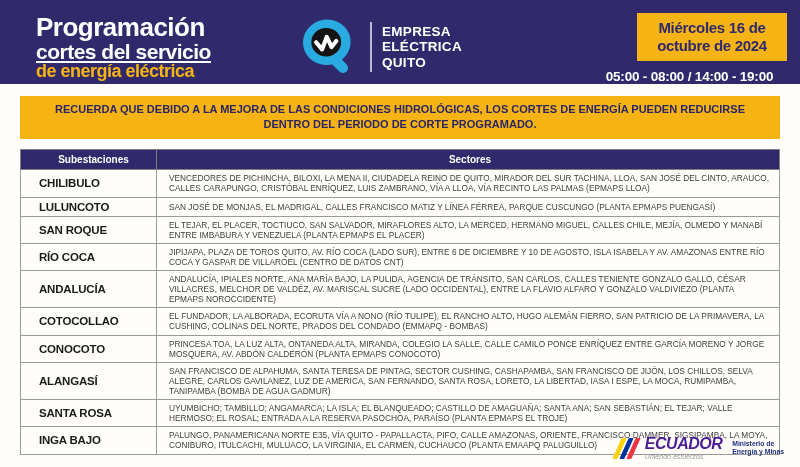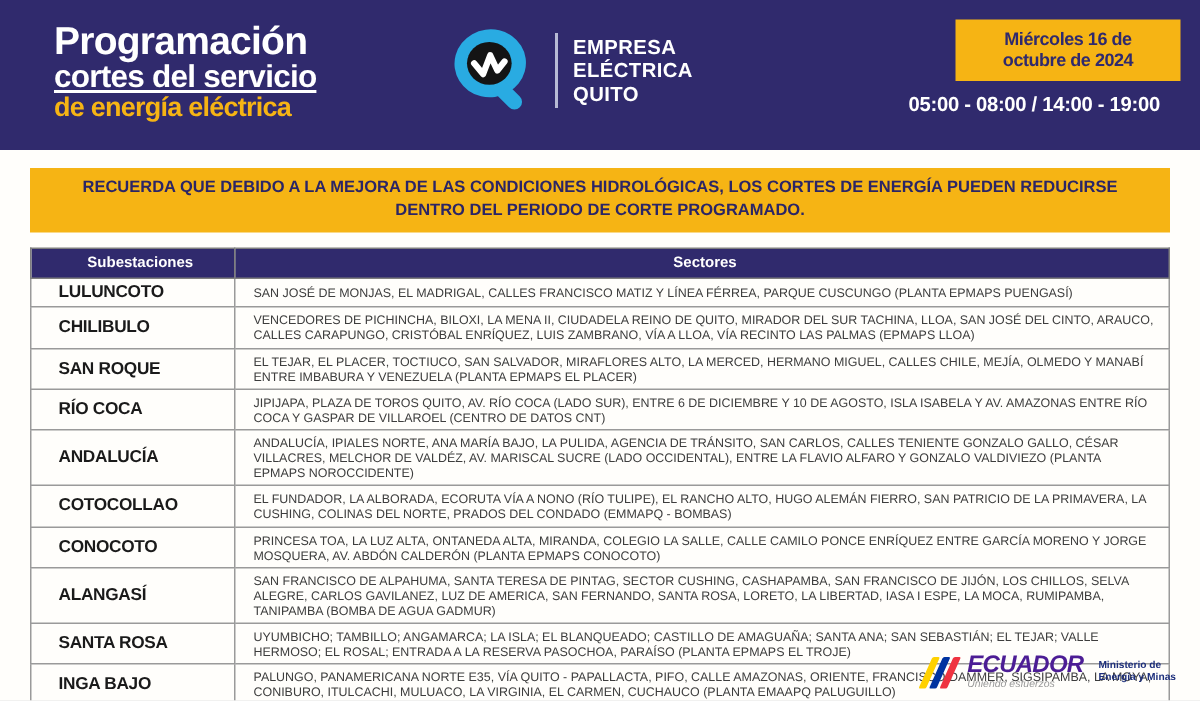--- a/index.html
+++ b/index.html
@@ -5,40 +5,40 @@
   * { margin:0; padding:0; box-sizing:border-box; }
   html,body { background:#e8e8e8; }
   .page {
     position:relative; width:800px; height:467px; margin:0 auto;
     background:#fffefb; overflow:hidden;
     font-family:"Liberation Sans", sans-serif;
   }
 
   
   .header {
-    position:relative; width:800px; height:100px; background:#302a6d;
+    position:relative; width:800px; height:84px; background:#302a6d;
   }
   .title-block {
     position:absolute; left:36px; top:14px; line-height:1.02;
   }
   .title-l1 { color:#ffffff; font-weight:bold; font-size:26px; letter-spacing:-0.5px; }
   .title-l2 { color:#ffffff; font-weight:bold; font-size:21px; letter-spacing:-0.5px;text-decoration:underline; }
   .title-l3 { color:#f6b414; font-weight:bold; font-size:18px; letter-spacing:-0.5px; }
 
   .logo-block {
     position:absolute; left:298px; top:16px; display:flex; align-items:center;justify-content:space-between;
   }
   .logo-icon { width:60px; height:62px; }
   .logo-divider { width:2px; height:50px; background:#cfd4e6; margin:0 10px 0 12px; opacity:.85; }
   .logo-text { color:#ffffff; font-weight:bold; font-size:13.5px; line-height:1.12; letter-spacing:.3px; }
 
   .date-block { position:absolute; right:13px; top:13px; width:150px; text-align:center; }
   .date-box {
     background:#f6b414; color:#302a6d; font-weight:bold;
-    font-size:12px; line-height:1.18; padding:6px 16px 7px; letter-spacing:-0.3px;
+    font-size:15px; line-height:1.18; padding:6px 16px 7px; letter-spacing:-0.3px;
   }
   .schedule {
     margin-top:8px; margin-left:-45px; width:195px;
     color:#ffffff; font-weight:bold; font-size:13.5px; letter-spacing:-0.2px;
     text-align:center; white-space:nowrap;
   }
 
   
   .notice {
     margin:12px 20px 10px; background:#f6b414;
@@ -131,26 +131,26 @@
 
   <table class="sched-table">
     <thead>
       <tr>
         <th class="col-substation">Subestaciones</th>
         <th class="col-sectors">Sectores</th>
       </tr>
     </thead>
     <tbody>
       <tr>
+        <td class="cell-substation">CHILIBULO</td>
+        <td class="cell-sectors">VENCEDORES DE PICHINCHA, BILOXI, LA MENA II, CIUDADELA REINO DE QUITO, MIRADOR DEL SUR TACHINA, LLOA, SAN JOSÉ DEL CINTO, ARAUCO, CALLES CARAPUNGO, CRISTÓBAL ENRÍQUEZ, LUIS ZAMBRANO, VÍA A LLOA, VÍA RECINTO LAS PALMAS (EPMAPS LLOA)</td>
+      </tr>
+      <tr>
         <td class="cell-substation">LULUNCOTO</td>
         <td class="cell-sectors">SAN JOSÉ DE MONJAS, EL MADRIGAL, CALLES FRANCISCO MATIZ Y LÍNEA FÉRREA, PARQUE CUSCUNGO (PLANTA EPMAPS PUENGASÍ)</td>
-      </tr>
-      <tr>
-        <td class="cell-substation">CHILIBULO</td>
-        <td class="cell-sectors">VENCEDORES DE PICHINCHA, BILOXI, LA MENA II, CIUDADELA REINO DE QUITO, MIRADOR DEL SUR TACHINA, LLOA, SAN JOSÉ DEL CINTO, ARAUCO, CALLES CARAPUNGO, CRISTÓBAL ENRÍQUEZ, LUIS ZAMBRANO, VÍA A LLOA, VÍA RECINTO LAS PALMAS (EPMAPS LLOA)</td>
       </tr>
       <tr>
         <td class="cell-substation">SAN ROQUE</td>
         <td class="cell-sectors">EL TEJAR, EL PLACER, TOCTIUCO, SAN SALVADOR, MIRAFLORES ALTO, LA MERCED, HERMANO MIGUEL, CALLES CHILE, MEJÍA, OLMEDO Y MANABÍ ENTRE IMBABURA Y VENEZUELA (PLANTA EPMAPS EL PLACER)</td>
       </tr>
       <tr>
         <td class="cell-substation">RÍO COCA</td>
         <td class="cell-sectors">JIPIJAPA, PLAZA DE TOROS QUITO, AV. RÍO COCA (LADO SUR), ENTRE 6 DE DICIEMBRE Y 10 DE AGOSTO, ISLA ISABELA Y AV. AMAZONAS ENTRE RÍO COCA Y GASPAR DE VILLAROEL (CENTRO DE DATOS CNT)</td>
       </tr>
       <tr>

